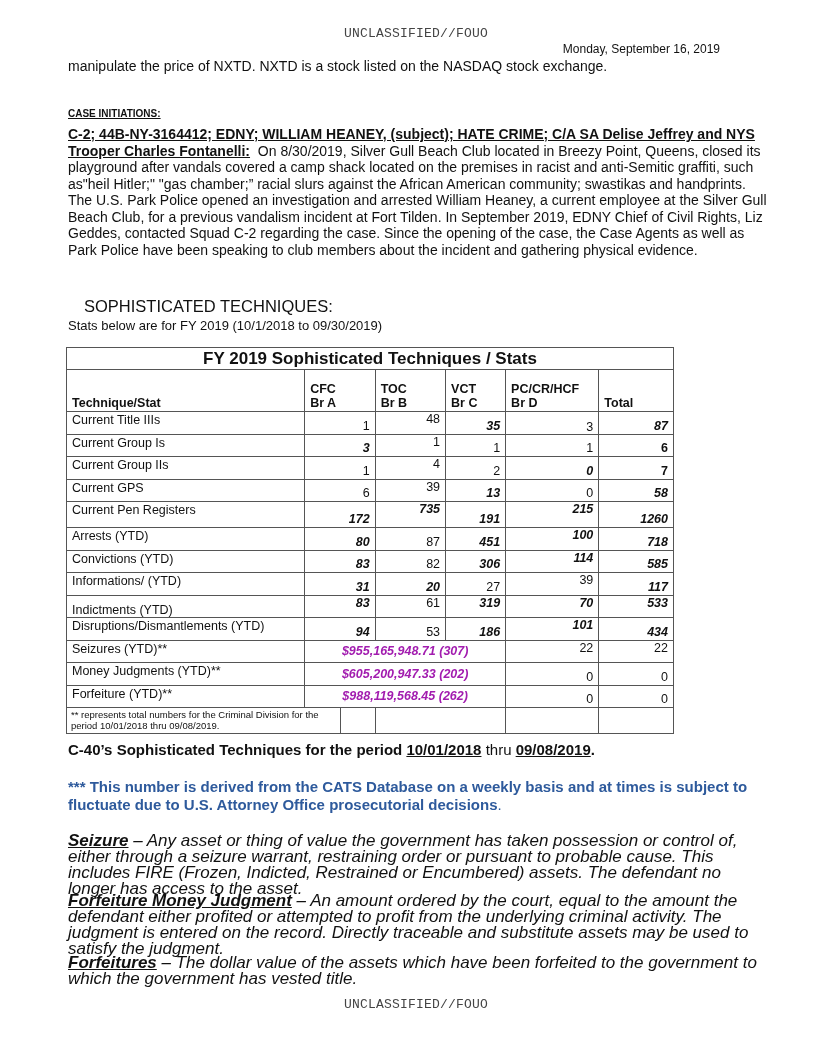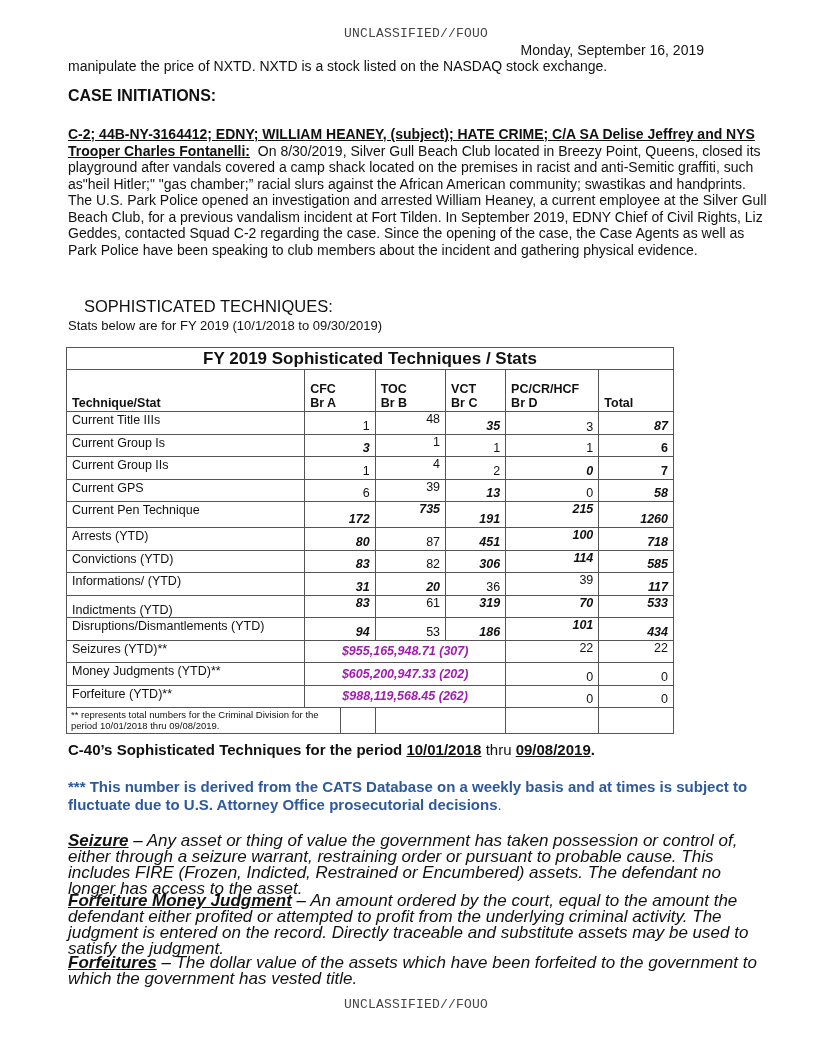--- a/index.html
+++ b/index.html
@@ -1,25 +1,25 @@
 <!DOCTYPE html>
 <html><head>
 <meta charset="utf-8">
 <style>
   html, body { margin:0; padding:0; background:#fff; }
   body { width:816px; height:1056px; position:relative; overflow:hidden;
          font-family:"Liberation Sans", sans-serif; color:#111; }
   .abs { position:absolute;margin-left:8px; }
   .classif { left:0; width:816px; text-align:center; font-family:"Liberation Mono", monospace;
              font-size:13px; color:#444; letter-spacing:0.2px; }
-  .date { right:112px; top:42px; font-size:14px; }
+  .date { right:96px; top:42px; font-size:12px; }
   .body-text { left:60px; width:700px; font-size:14px; line-height:16.5px; }
   .u { text-decoration:underline; }
   .b { font-weight:bold; }
-  .h-case { left:60px; top:87px; font-size:16px; font-weight:bold; }
+  .h-case { left:60px; top:108px; font-size:10px; font-weight:bold; text-decoration:underline; }
   .h-soph { left:76px; top:297px; font-size:16.5px; font-weight:normal; }
   .sub-soph { left:60px; top:318px; font-size:13px; }
   table.stats { position:absolute; left:66px; top:347px; width:608px; border-collapse:collapse;
                 font-size:12.5px; table-layout:fixed; }
   table.stats td, table.stats th { border:1px solid #555; padding:0 5px; }
   table.stats .title th { height:21px; font-size:17px; text-align:center; font-weight:bold; }
   table.stats .hdr th { height:40px; vertical-align:bottom; text-align:left; font-weight:bold; line-height:14px; padding-bottom:1px; }
   table.stats tr.row td { height:20.5px; }
   table.stats td.lbl { text-align:left; vertical-align:top; padding-top:1px; }
   table.stats td.num { text-align:right; vertical-align:bottom; padding-bottom:1px; }
@@ -100,21 +100,21 @@
   </tr>
   <tr class="row">
     <td class="lbl">Current GPS</td>
     <td class="num" colspan="2">6</td>
     <td class="num hi" colspan="2">39</td>
     <td class="num bold">13</td>
     <td class="num">0</td>
     <td class="num tot">58</td>
   </tr>
   <tr class="row">
-    <td class="lbl" style="height:24px">Current Pen Technique</td>
+    <td class="lbl" style="height:24px">Current Pen Registers</td>
     <td class="num bold" colspan="2">172</td>
     <td class="num hi bold" colspan="2">735</td>
     <td class="num bold">191</td>
     <td class="num hi bold">215</td>
     <td class="num tot">1260</td>
   </tr>
   <tr class="row">
     <td class="lbl">Arrests (YTD)</td>
     <td class="num bold" colspan="2">80</td>
     <td class="num" colspan="2">87</td>
@@ -127,21 +127,21 @@
     <td class="num bold" colspan="2">83</td>
     <td class="num" colspan="2">82</td>
     <td class="num bold">306</td>
     <td class="num hi bold">114</td>
     <td class="num tot">585</td>
   </tr>
   <tr class="row">
     <td class="lbl">Informations/ (YTD)</td>
     <td class="num bold" colspan="2">31</td>
     <td class="num bold" colspan="2">20</td>
-    <td class="num">36</td>
+    <td class="num">27</td>
     <td class="num hi">39</td>
     <td class="num tot">117</td>
   </tr>
   <tr class="row">
     <td class="lbl" style="vertical-align:bottom;padding-bottom:0">Indictments (YTD)</td>
     <td class="num hi bold" colspan="2">83</td>
     <td class="num hi" colspan="2">61</td>
     <td class="num hi bold">319</td>
     <td class="num hi bold">70</td>
     <td class="num hi tot">533</td>

